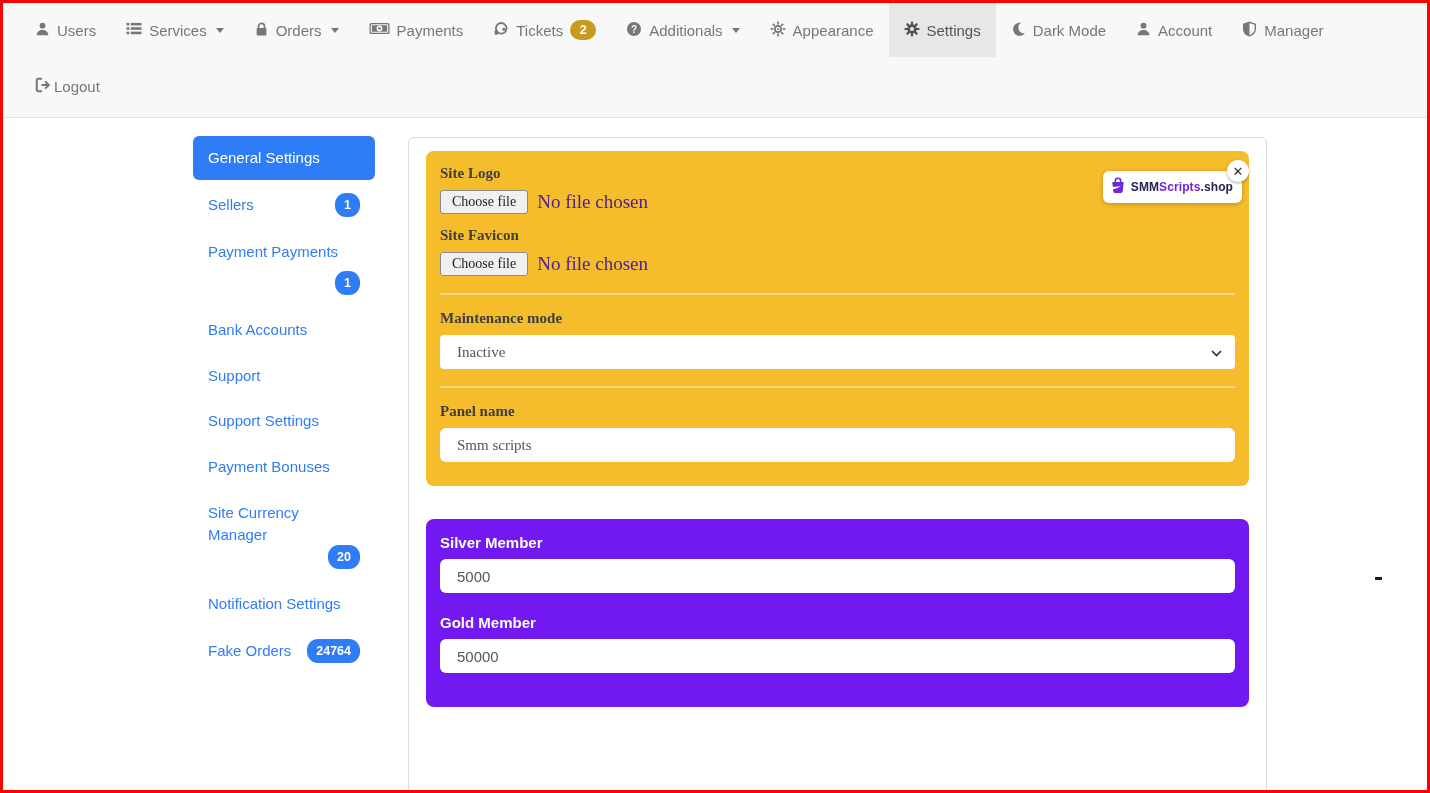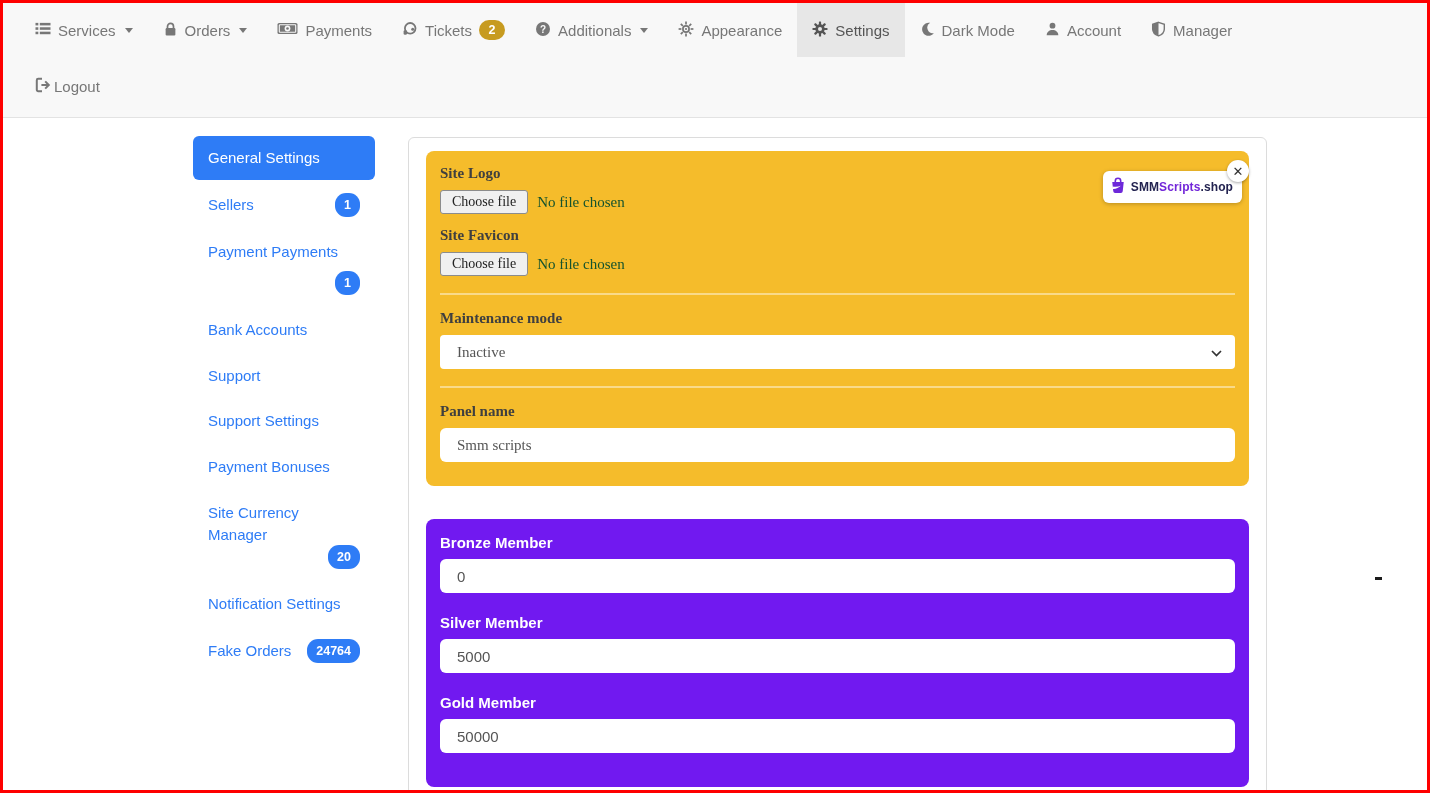--- a/index.html
+++ b/index.html
@@ -32,21 +32,21 @@
 
   
   .card{position:absolute;left:405px;top:134px;width:823px;height:700px;background:#fff;border:1px solid #dcdcdc;border-radius:6px;padding:13px 17px;box-sizing:content-box;}
   .panel-yellow{background:#f5bc2b;border-radius:8px;padding:12px 14px 24px;font-family:Liberation Serif, serif;}
   .panel-purple{background:#7119f0;border-radius:8px;padding:15px 14px 22px;margin-top:33px;}
 
   .y-label{font-weight:bold;color:#3f3f3f;font-size:15px;margin:7px 0 8px;}
   .p-label{font-weight:bold;color:#fff;font-size:15px;margin:0 0 8px;}
   .file-row{display:flex;align-items:center;gap:9px;margin-bottom:13px;}
   .file-btn{background:#f0f0f0;border:1px solid #8c8c8c;border-radius:3px;padding:3px 11px;font-size:14px;color:#222;cursor:pointer;font-family:inherit;}
-  .file-status{color:#14532d;font-size:15px;}
+  .file-status{color:#4c1d95;font-size:19px;}
   .y-div{border:0;border-top:2px solid rgba(255,255,255,.45);margin:17px 0 15px;}
   .select-box{background:#fff;border-radius:4px;height:34px;display:flex;align-items:center;justify-content:space-between;padding:0 13px 0 17px;color:#555;font-size:15px;cursor:pointer;margin-bottom:4px;}
   .text-input{display:block;width:100%;box-sizing:border-box;background:#fff;border:none;border-radius:6px;height:34px;padding:0 17px;color:#555;font-size:15px;font-family:inherit;outline:none;}
   .p-group{margin-bottom:21px;}
   .p-group:last-child{margin-bottom:12px;}
 
   
   .watermark{position:absolute;top:33px;right:24px;background:#fff;border-radius:6px;padding:5px 9px 5px 6px;display:flex;align-items:center;gap:4px;box-shadow:0 1px 4px rgba(0,0,0,.25);}
   .wm-text{font-size:12px;font-weight:800;color:#232350;letter-spacing:.1px;}
   .wm-scripts{color:#7226d9;}
@@ -55,20 +55,27 @@
   .stray-mark{position:absolute;left:1372px;top:574px;width:7px;height:3px;background:#1b1b1b;}
 </style>
 </head>
 <body>
 
 <div id="app">
 
   <nav class="navbar">
     <div class="nav-row1">
 
+      <div class="nav-item">
+        <span><svg width="15" height="16" viewBox="0 0 16 16" fill="#777">
+              <circle cx="8" cy="4.4" r="3.1"></circle>
+              <path d="M1.8 14.6c0-3.4 2.8-5.6 6.2-5.6s6.2 2.2 6.2 5.6z"></path>
+            </svg></span>
+        <span>Users</span>
+      </div>
 
       <div class="nav-item">
         <span><svg width="16" height="15" viewBox="0 0 16 16" fill="#777">
               <rect x="0" y="2" width="3" height="2.7"></rect>
               <rect x="4.6" y="2" width="11.4" height="2.7"></rect>
               <rect x="0" y="6.7" width="3" height="2.7"></rect>
               <rect x="4.6" y="6.7" width="11.4" height="2.7"></rect>
               <rect x="0" y="11.4" width="3" height="2.7"></rect>
               <rect x="4.6" y="11.4" width="11.4" height="2.7"></rect>
             </svg></span>
@@ -268,24 +275,20 @@
       </div>
 
       <hr class="y-div">
 
       <div class="y-label">Panel name</div>
       <input class="text-input" type="text" value="Smm scripts" style="">
     </div>
 
     <div class="panel-purple">
       <div class="p-group">
-        <div class="p-label">Bronze Member</div>
-        <input class="text-input" type="text" value="0" style="">
-      </div>
-      <div class="p-group">
         <div class="p-label">Silver Member</div>
         <input class="text-input" type="text" value="5000" style="">
       </div>
       <div class="p-group">
         <div class="p-label">Gold Member</div>
         <input class="text-input" type="text" value="50000" style="">
       </div>
     </div>
 
   </section>

